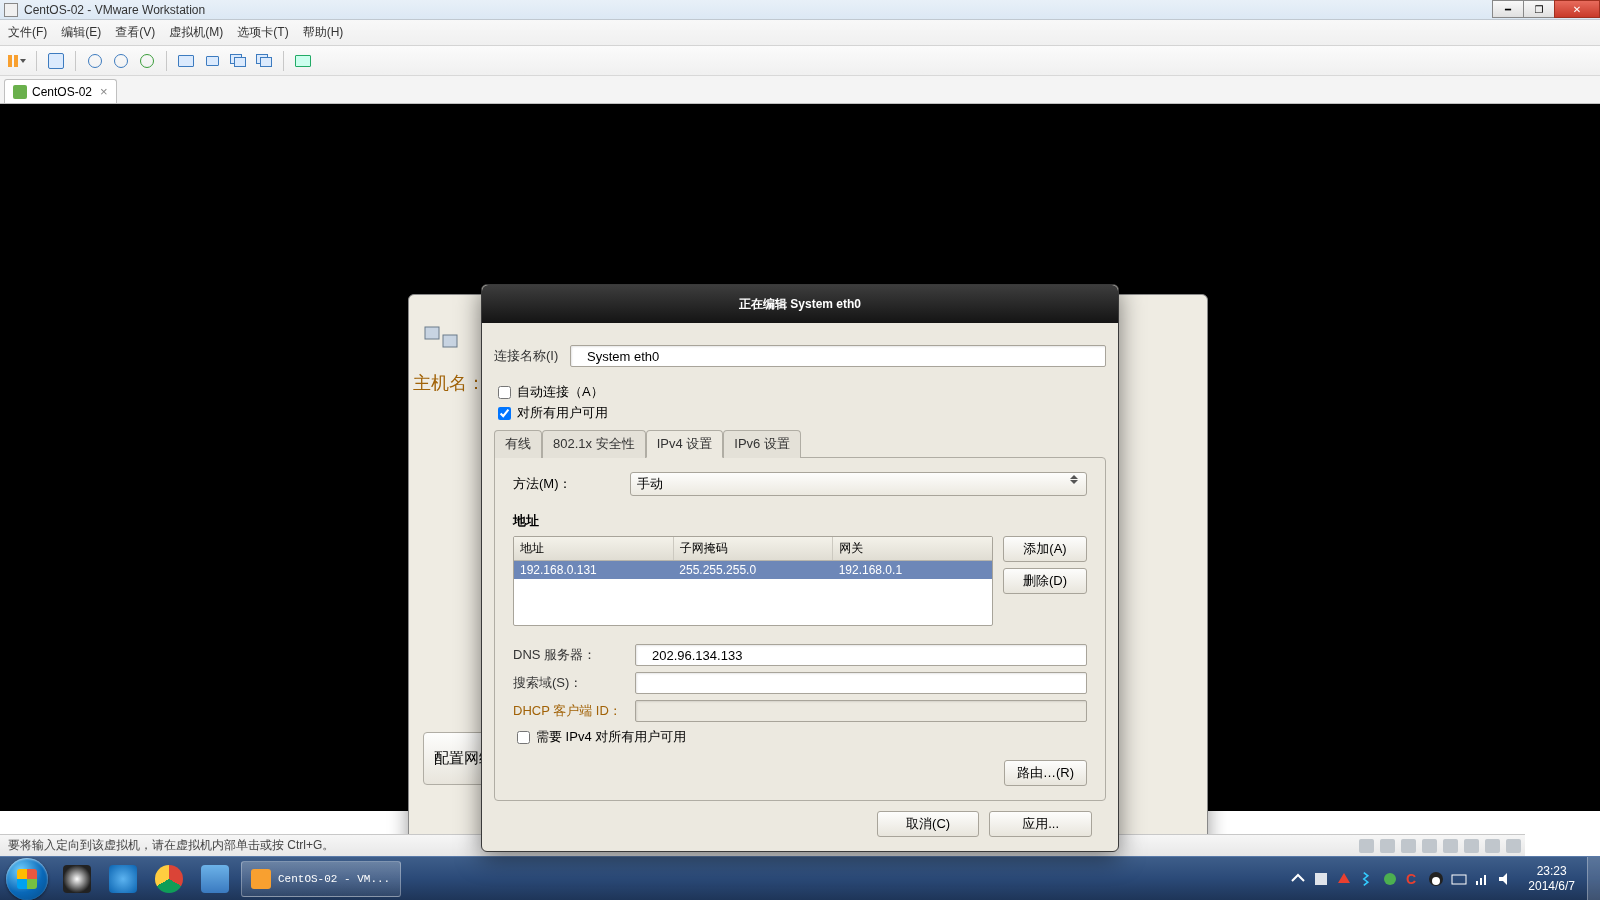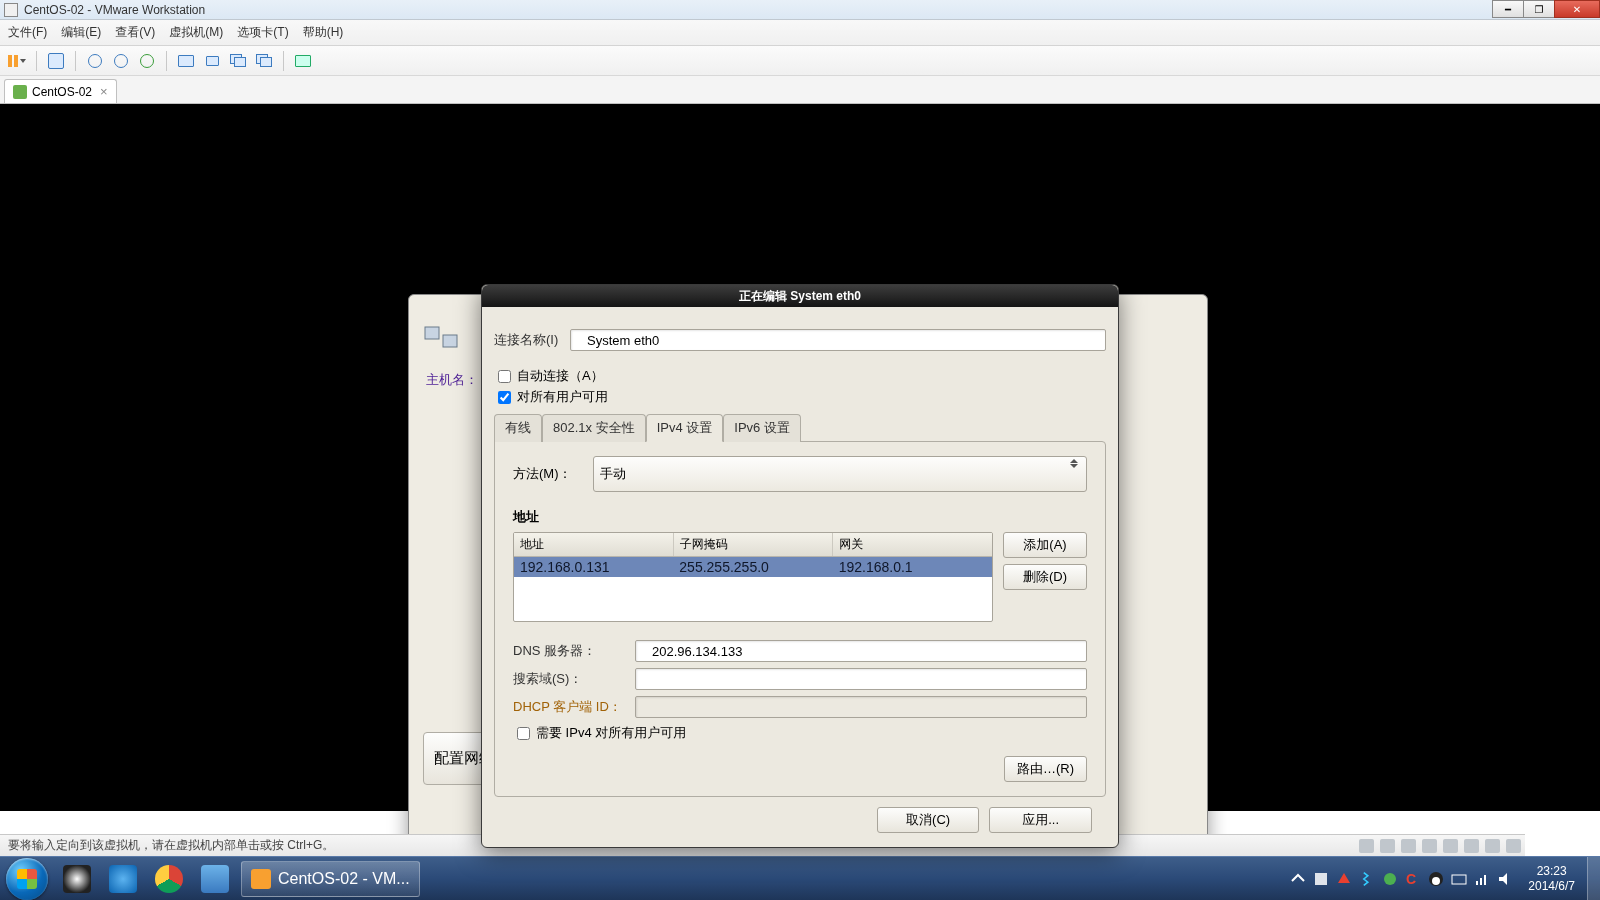--- a/index.html
+++ b/index.html
@@ -39,59 +39,59 @@
 .tab { height: 24px; padding: 0 8px; background: #fff; border: 1px solid #c0c0c0; border-bottom: none; border-radius: 3px 3px 0 0; display: flex; align-items: center; gap: 5px; font-size: 12px; }
 .tab .ticon { width: 14px; height: 14px; background: #6ab04c; border-radius: 2px; }
 .tab .tclose { color: #888; font-size: 13px; margin-left: 3px; }
 
 
 .vm-area { position: absolute; left: 0; right: 0; top: 104px; bottom: 89px; background: #000; }
 
 
 .centos-bg { position: absolute; left: 408px; top: 190px; width: 800px; height: 580px; background: #efece3; border: 1px solid #888; border-radius: 6px; box-shadow: 0 4px 20px rgba(0,0,0,.4); }
 .centos-bg .small-icons { position: absolute; left: 14px; top: 28px; width: 40px; height: 34px; }
-.centos-bg .hostname-label { position: absolute; left: 17px; top: 76px; color: #4c1d95; font-size: 13px; }
+.centos-bg .hostname-label { position: absolute; left: 4px; top: 76px; color: #a16207; font-size: 18px; }
 .centos-bg .config-net-btn { position: absolute; left: 14px; top: 437px; padding: 16px 10px; background: linear-gradient(#fdfdfc,#e8e5dc); border: 1px solid #b0ada4; border-radius: 4px; font-size: 15px; }
 .centos-bottom { position: absolute; bottom: 10px; right: 18px; display: flex; gap: 14px; }
 .centos-half-btn { width: 60px; height: 22px; border: 1px solid #aaa; border-radius: 3px; background: #f5f5f5; overflow: hidden; }
 
 
 .dialog { position: absolute; left: 481px; top: 180px; width: 638px; background: #ece9e0; border: 1px solid #3a3a3a; border-radius: 6px; box-shadow: 0 6px 24px rgba(0,0,0,.5); z-index: 5; }
-.dlg-title { height: 22px; background: linear-gradient(#3d3d3d,#141414); color: #fff; border-radius: 6px 6px 0 0; display: flex; align-items: center; justify-content: center; font-size: 12px; font-weight: bold; }
+.dlg-title { height: 38px; background: linear-gradient(#3d3d3d,#141414); color: #fff; border-radius: 6px 6px 0 0; display: flex; align-items: center; justify-content: center; font-size: 12px; font-weight: bold; }
 .dlg-body { padding: 6px 12px 12px 12px; }
 .row { display: flex; align-items: center; margin: 16px 0; }
 .lbl { width: 76px; font-size: 13px; color: #333; }
 .inp { flex: 1; height: 22px; border: 1px solid #a8a49a; background: #fff; padding: 0 16px; font-size: 13px; border-radius: 2px; box-shadow: inset 1px 1px 2px rgba(0,0,0,.1); }
 .inp.disabled { background: #ece9e0; color: #999; }
 .chk { display: flex; align-items: center; gap: 6px; margin: 3px 0; font-size: 13px; padding-left: 4px; }
 .chk input { width: 13px; height: 13px; }
 
 
 .inner-tabs { display: flex; margin-top: 8px; position: relative; z-index: 2; }
 .itab { padding: 4px 10px; font-size: 13px; background: #e4e1d8; border: 1px solid #b0ada4; border-bottom: none; border-radius: 4px 4px 0 0; margin-right: 0; margin-bottom: -1px; color: #333; }
 .itab.active { background: #ece9e0; border-bottom: 1px solid #ece9e0; position: relative; }
 .tab-panel { border: 1px solid #b0ada4; border-radius: 0 4px 4px 4px; padding: 14px 18px; background: #ece9e0; }
 
 
 .method-row { display: flex; align-items: center; gap: 10px; margin-bottom: 16px; }
 .method-row .lbl2 { font-size: 13px; width: 70px; }
-.combo { flex: 1; height: 36px; border: 1px solid #a8a49a; background: linear-gradient(#fdfdfc,#ece9e0); border-radius: 3px; display: flex; align-items: center; padding: 0 6px; font-size: 13px; position: relative; }
+.combo { flex: 1; height: 24px; border: 1px solid #a8a49a; background: linear-gradient(#fdfdfc,#ece9e0); border-radius: 3px; display: flex; align-items: center; padding: 0 6px; font-size: 13px; position: relative; margin-left: 37px; }
 .combo .spin { position: absolute; right: 4px; top: 2px; width: 12px; display: flex; flex-direction: column; gap: 1px; }
 .combo .spin b { width: 0; height: 0; border-left: 4px solid transparent; border-right: 4px solid transparent; display: block; }
 .combo .spin .up { border-bottom: 4px solid #555; }
 .combo .spin .dn { border-top: 4px solid #555; }
 
 
 .sect-title { font-size: 13px; font-weight: bold; margin-bottom: 6px; }
 .addr-wrap { display: flex; gap: 10px; align-items: flex-start; }
 .addr-table { flex: 1; border: 1px solid #a8a49a; background: #fff; height: 90px; border-radius: 2px; overflow: hidden; }
 .addr-head { display: flex; background: linear-gradient(#f4f2ea,#e0ddd3); border-bottom: 1px solid #b8b5ac; font-size: 12px; }
 .addr-head div { flex: 1; padding: 3px 6px; border-right: 1px solid #ccc9c0; }
 .addr-head div:last-child { border-right: none; }
-.addr-row { display: flex; background: #6d87b8; color: #0f172a; font-size: 14px; }
+.addr-row { display: flex; background: #6d87b8; color: #ffffff; font-size: 12px; }
 .addr-row div { flex: 1; padding: 2px 6px; }
 .btn-col { display: flex; flex-direction: column; gap: 6px; width: 84px; }
 .gbtn { height: 26px; border: 1px solid #a8a49a; background: linear-gradient(#fdfdfc,#e8e5dc); border-radius: 3px; font-size: 13px; cursor: default; }
 
 .form-row { display: flex; align-items: center; margin: 6px 0; gap: 6px; }
 .form-row .flbl { width: 116px; font-size: 13px; color: #333; }
 .form-row .flbl.dis { color: #a16207; }
 
 .route-row { display: flex; justify-content: flex-end; margin-top: 14px; }
 .dlg-actions { display: flex; justify-content: flex-end; gap: 10px; padding: 10px 14px 2px 14px; }
@@ -100,21 +100,21 @@
 .statusbar { position: absolute; left: 0; right: 75px; bottom: 44px; height: 22px; background: linear-gradient(#f6f6f6,#e8e8e8); border-top: 1px solid #c8c8c8; display: flex; align-items: center; padding: 0 8px; font-size: 12px; color: #444; }
 .status-icons { position: absolute; right: 4px; display: flex; gap: 6px; align-items: center; }
 .sti { width: 15px; height: 14px; background: #c0c6cc; border-radius: 2px; }
 
 
 .taskbar { position: absolute; left: 0; right: 0; bottom: 0; height: 44px; background: linear-gradient(#3e5e8a 0%, #2b4a78 50%, #1e3558 100%); display: flex; align-items: center; border-top: 1px solid #5a7aa8; }
 .start-orb { width: 42px; height: 42px; border-radius: 50%; background: radial-gradient(circle at 35% 30%, #6fcfff 0%, #0968b8 55%, #054a85 100%); margin: 0 6px; box-shadow: inset 0 1px 2px rgba(255,255,255,.6), 0 1px 3px rgba(0,0,0,.5); position: relative; }
 .start-orb::after { content: ""; position:absolute; left:11px; top:11px; width:20px; height:20px; border-radius:3px; background: conic-gradient(#e85840 0 25%, #76c042 0 50%, #00a1f1 0 75%, #ffbb00 0 100%); transform: rotate(0deg); }
 .pin { width: 44px; height: 36px; margin: 0 1px; display:flex; align-items:center; justify-content:center; border-radius:3px; }
 .pin .pic { width: 28px; height: 28px; border-radius: 4px; }
-.task-item { height: 36px; min-width: 160px; background: linear-gradient(rgba(255,255,255,.25), rgba(255,255,255,.08)); border: 1px solid rgba(255,255,255,.3); border-radius: 3px; display: flex; align-items: center; gap: 7px; padding: 0 9px; color: #fff; font-size: 16px; margin-left: 3px; }
+.task-item { height: 36px; min-width: 160px; background: linear-gradient(rgba(255,255,255,.25), rgba(255,255,255,.08)); border: 1px solid rgba(255,255,255,.3); border-radius: 3px; display: flex; align-items: center; gap: 7px; padding: 0 9px; color: #fff; font-size: 11px; margin-left: 3px; font-family: Liberation Mono, monospace; }
 .task-item .ticon2 { width: 20px; height: 20px; background: #f8a030; border-radius: 3px; }
 .tray { margin-left: auto; display: flex; align-items: center; gap: 7px; padding-right: 4px; }
 .tray .ti { width: 16px; height: 16px; }
 .clock { color: #fff; font-size: 12px; text-align: center; line-height: 1.25; padding: 0 8px; }
 .show-dt { width: 13px; height: 44px; background: rgba(255,255,255,.15); border-left: 1px solid rgba(255,255,255,.3); }
 
 
 svg { display: block; }
 </style>
 </head>

